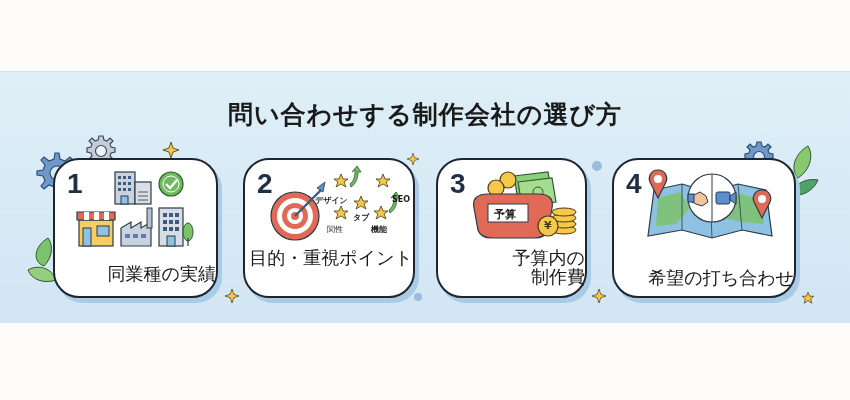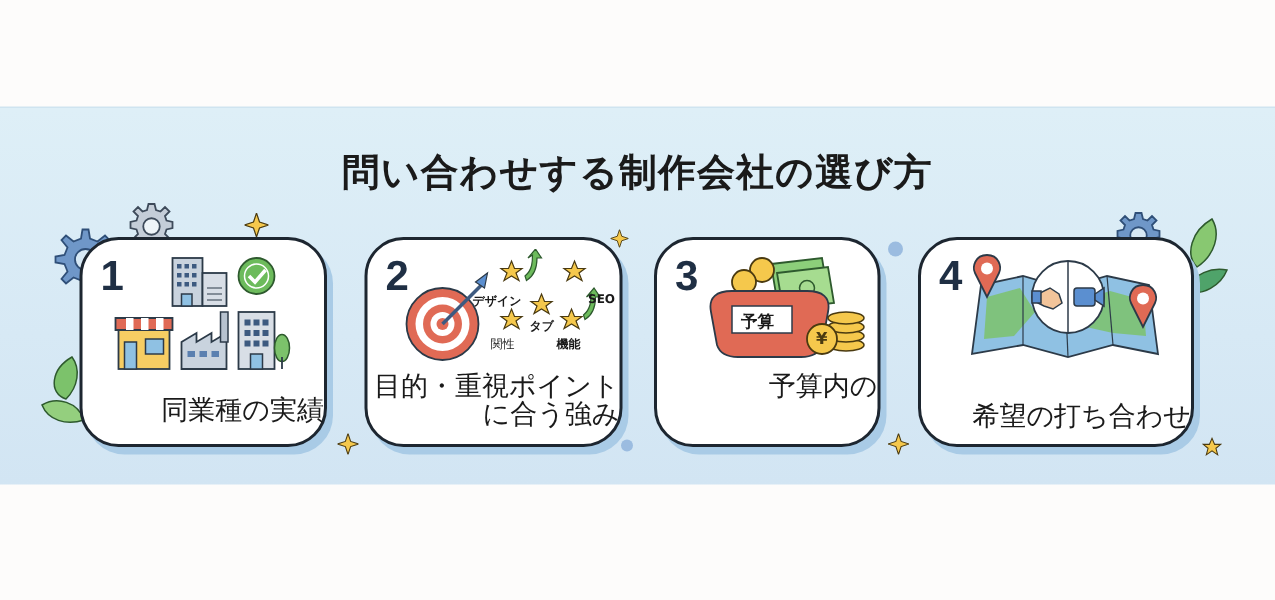--- a/index.html
+++ b/index.html
@@ -194,21 +194,20 @@
       <path d="M122 44 C127 40 127 34 127 30 L124 32 L129 26 L133 32 L130 32 C130 38 128 44 123 47 Z" fill="#6dbb5c" stroke="#2e5a2e" stroke-width="0.8"></path>
     </svg>
   </div>
   <span style="position:absolute; left:70px; top:35px; font-size:8px; font-weight:bold; color:#1a1a1a;">デザイン</span>
   <span style="position:absolute; left:131px; top:35px; font-size:8px; font-weight:bold; color:#1a1a1a;margin-left:16px;">SEO</span>
   <span style="position:absolute; left:108px; top:52px; font-size:8px; font-weight:bold; color:#1a1a1a;">タブ</span>
   <span style="position:absolute; left:82px; top:64px; font-size:8px; font-weight:normal; color:#1a1a1a;">関性</span>
   <span style="position:absolute; left:126px; top:64px; font-size:8px; font-weight:bold; color:#1a1a1a;">機能</span>
   <div class="label" style="top:88px;">
     <div>目的・重視ポイント</div>
-    <div>に合う強み</div>
   </div>
 </div>
 
 <div class="card" style="left:436px; width:151px;">
   <span class="num">3</span>
   <div class="deco" style="left:30px; top:10px;">
     <svg width="110" height="70" viewBox="0 0 110 70">
 
       <path d="M46 6 L80 2 L84 26 L50 30 Z" fill="#8ccf7a" stroke="#2e5a2e" stroke-width="1.2"></path>
       <path d="M50 12 L84 8 L88 32 L54 36 Z" fill="#a6dc90" stroke="#2e5a2e" stroke-width="1.2"></path>
@@ -226,20 +225,21 @@
         <ellipse cx="96" cy="48" rx="12" ry="4"></ellipse>
         <ellipse cx="96" cy="42" rx="12" ry="4"></ellipse>
       </g>
       <circle cx="80" cy="56" r="10" fill="#f5c84c" stroke="#4a3a10" stroke-width="1.2"></circle>
     </svg>
   </div>
   <span style="position:absolute; left:56px; top:47px; font-size:11px; font-weight:bold; color:#1a1a1a;">予算</span>
   <span style="position:absolute; left:106px; top:59px; font-size:11px; font-weight:bold; color:#4a3a10;">¥</span>
   <div class="label" style="top:88px;padding-left:20px;">
     <div>予算内の</div>
+    <div>制作費</div>
   </div>
 </div>
 
 <div class="card" style="left:612px; width:184px;">
   <span class="num">4</span>
   <div class="deco" style="left:32px; top:8px;">
     <svg width="130" height="74" viewBox="0 0 130 74">
 
       <path d="M8 22 L36 16 L64 24 L92 16 L120 22 L126 68 L96 62 L66 70 L36 62 L2 68 Z" fill="#8fc1e3" stroke="#2c3a48" stroke-width="1.2"></path>
       <path d="M12 30 L34 24 L44 40 L30 56 L10 58 Z" fill="#7cc26b" opacity="0.85"></path>

